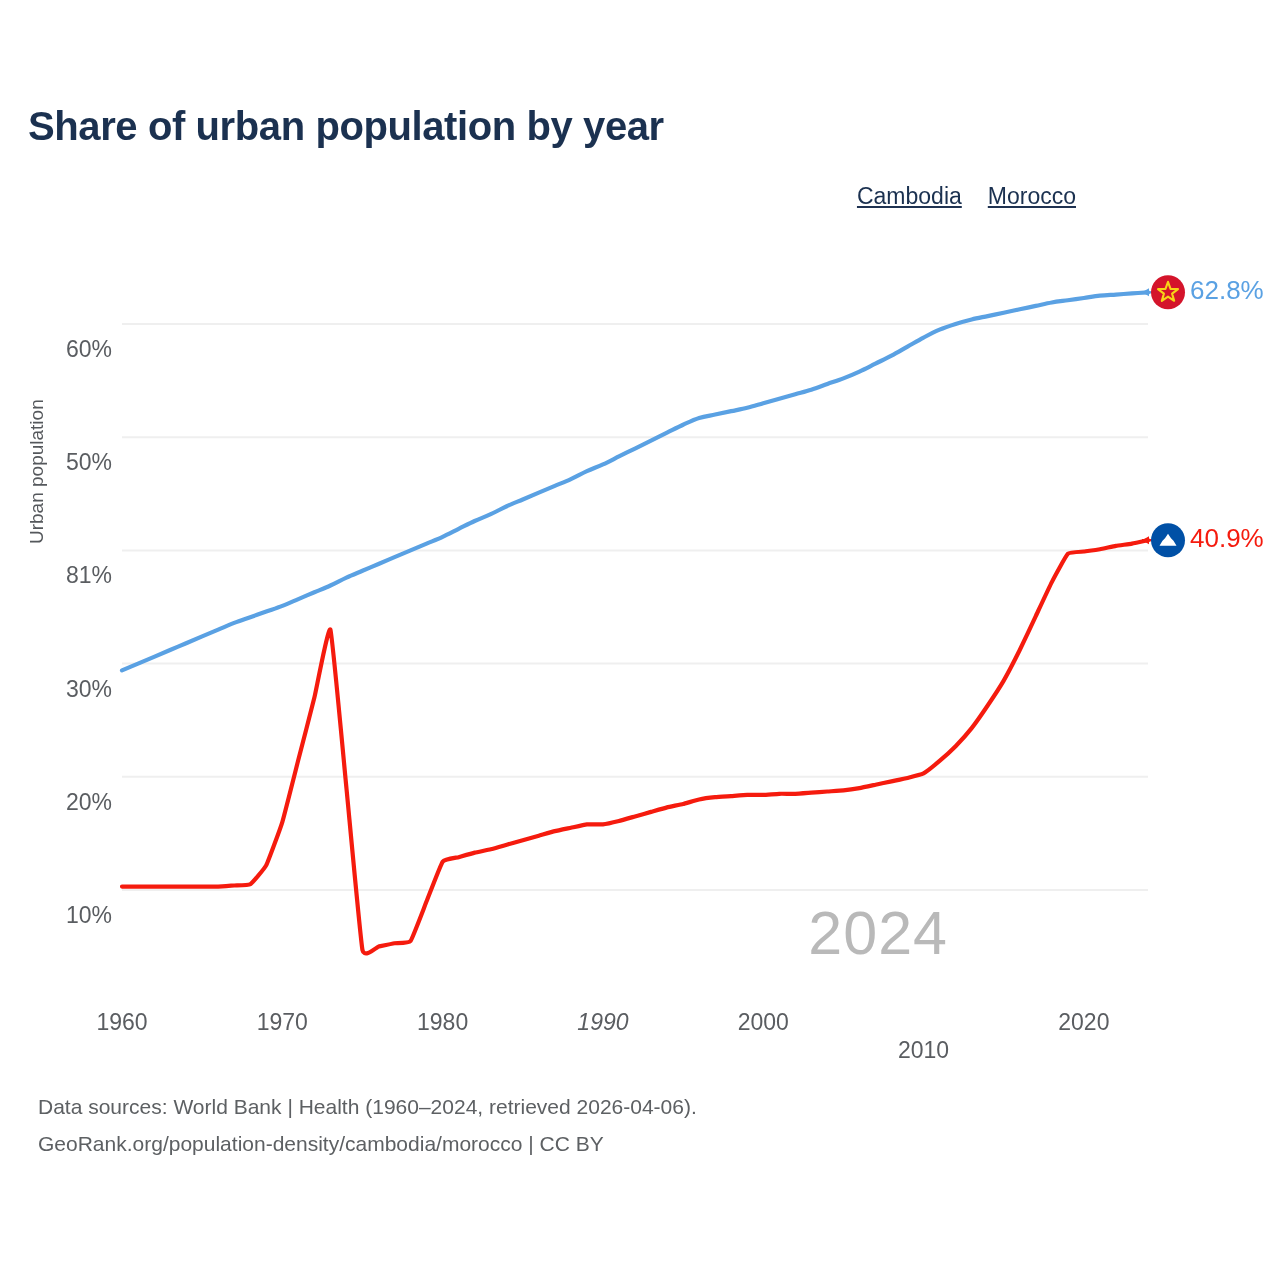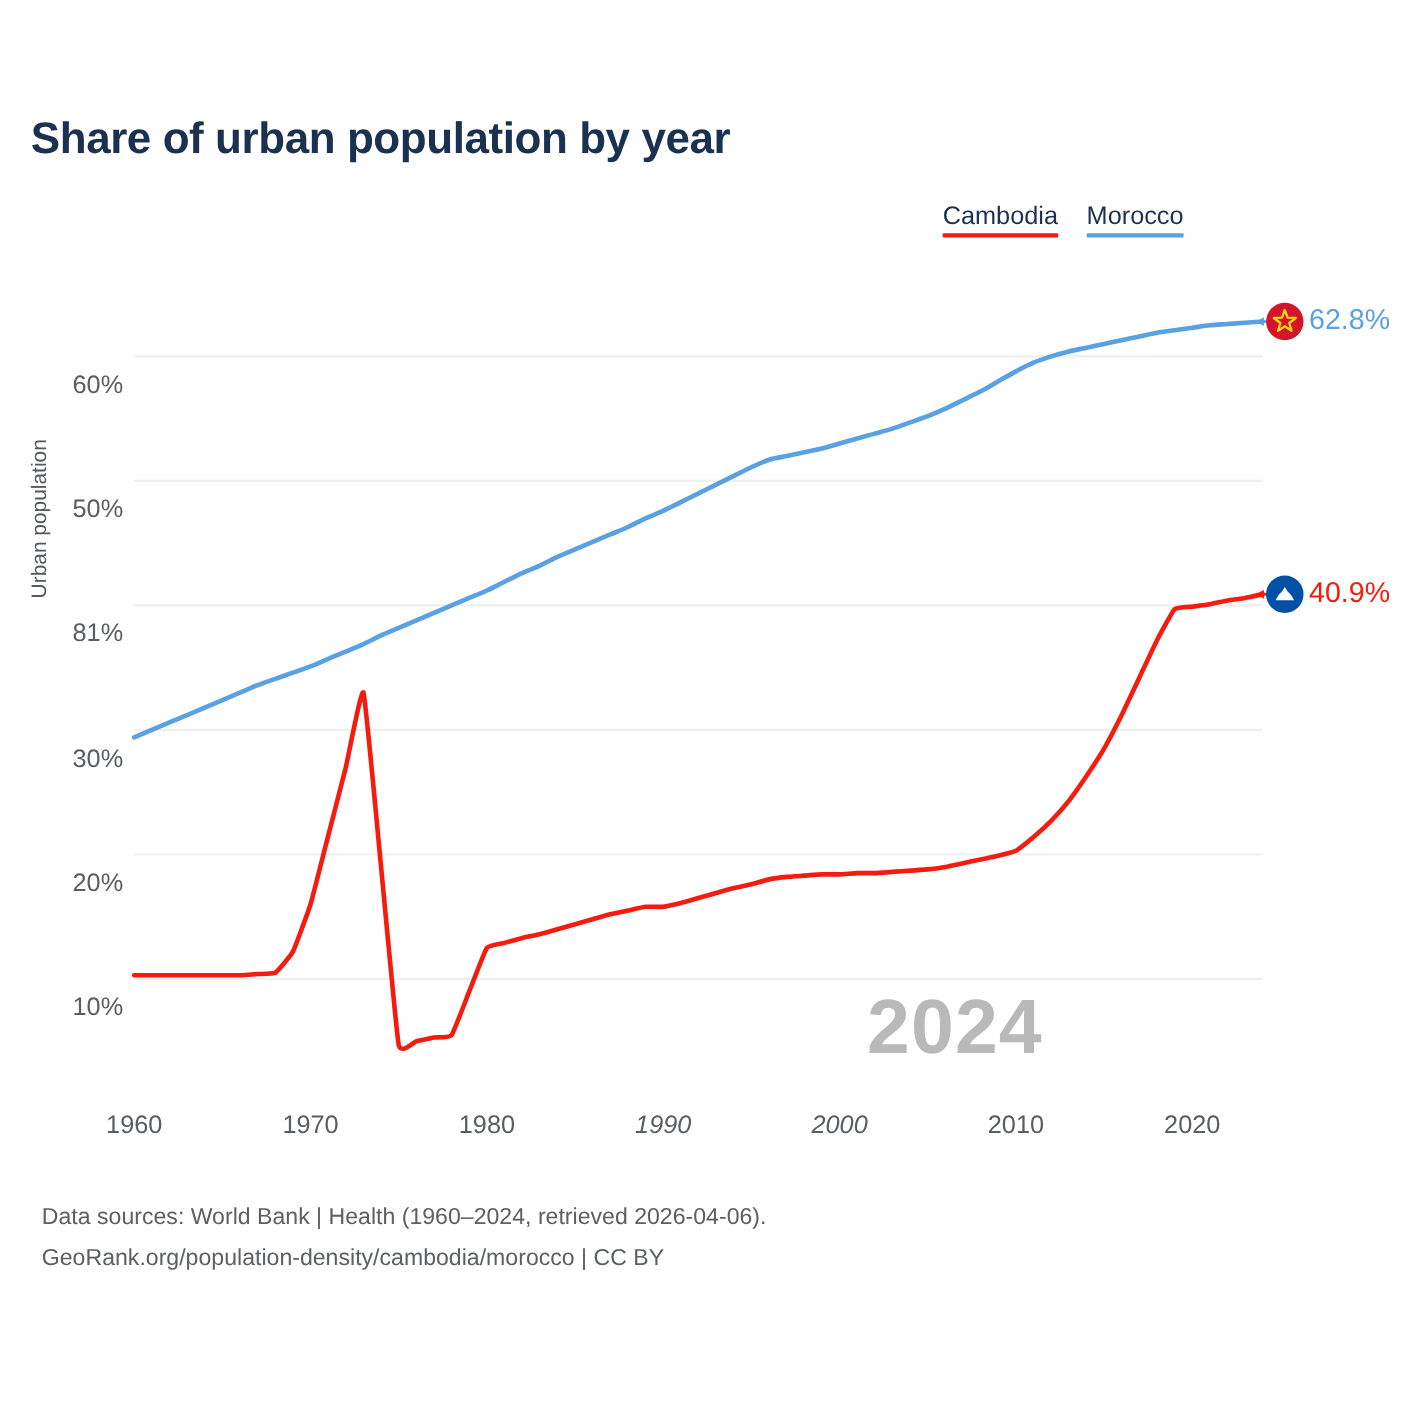--- a/index.html
+++ b/index.html
@@ -36,22 +36,23 @@
     position: absolute;
     right: 24px;
     top: 183px;
     display: flex;
     flex-direction: row;
     align-items: flex-start;
     gap: 26px;
   }
   .legend-item {
     display: flex;
-    flex-direction: column;
+    flex-direction: row;
     align-items: stretch;
+    text-decoration: underline;
   }
   .legend-label {
     font-size: 23px;
     color: #1b3150;
     line-height: 26px;
     white-space: nowrap;
     text-align: center;
   }
   .legend-rule {
     height: 4px;
@@ -94,23 +95,23 @@
     font-size: 23px;
     color: #5a5d61;
     text-align: left;
     white-space: nowrap;
     transform: translateX(-50%);
   }
   .watermark {
     position: absolute;
     right: 152px;
     top: 892px;
-    font-size: 70px;
+    font-size: 61px;
     color: #b9b9b9;
-    font-weight: bold;
+    font-weight: normal;
     letter-spacing: 1px;
     line-height: 82px;
   }
   .endlabel {
     position: absolute;
     font-size: 26px;
     white-space: nowrap;
   }
   .footer {
     position: absolute;
@@ -162,22 +163,22 @@
       </div>
       <div class="ytick-holder" style="top: 308px;">
         <div class="ytick">60%</div>
       </div>
     </div>
   <div id="xtick-layer">
       <div class="xtick" style="left: 122px;">1960</div>
       <div class="xtick" style="left: 282.312px;">1970</div>
       <div class="xtick" style="left: 442.625px;">1980</div>
       <div class="xtick" style="left: 602.938px; font-style: italic;">1990</div>
-      <div class="xtick" style="left: 763.25px; font-style: italic;">2000</div>
-      <div class="xtick" style="left: 923.562px;">2010</div>
+      <div class="xtick" style="left: 763.25px;">2000</div>
+      <div class="xtick" style="left: 923.562px; margin-top: 28px;">2010</div>
       <div class="xtick" style="left: 1083.88px;">2020</div>
     </div>
 
   <svg class="plot-svg" width="1280" height="1280">
     <g id="gridlines">
         <line x1="122" x2="1148" y1="890" y2="890" stroke="#efefef" stroke-width="2"></line>
         <line x1="122" x2="1148" y1="776.8" y2="776.8" stroke="#efefef" stroke-width="2"></line>
         <line x1="122" x2="1148" y1="663.6" y2="663.6" stroke="#efefef" stroke-width="2"></line>
         <line x1="122" x2="1148" y1="550.4" y2="550.4" stroke="#efefef" stroke-width="2"></line>
         <line x1="122" x2="1148" y1="437.2" y2="437.2" stroke="#efefef" stroke-width="2"></line>

